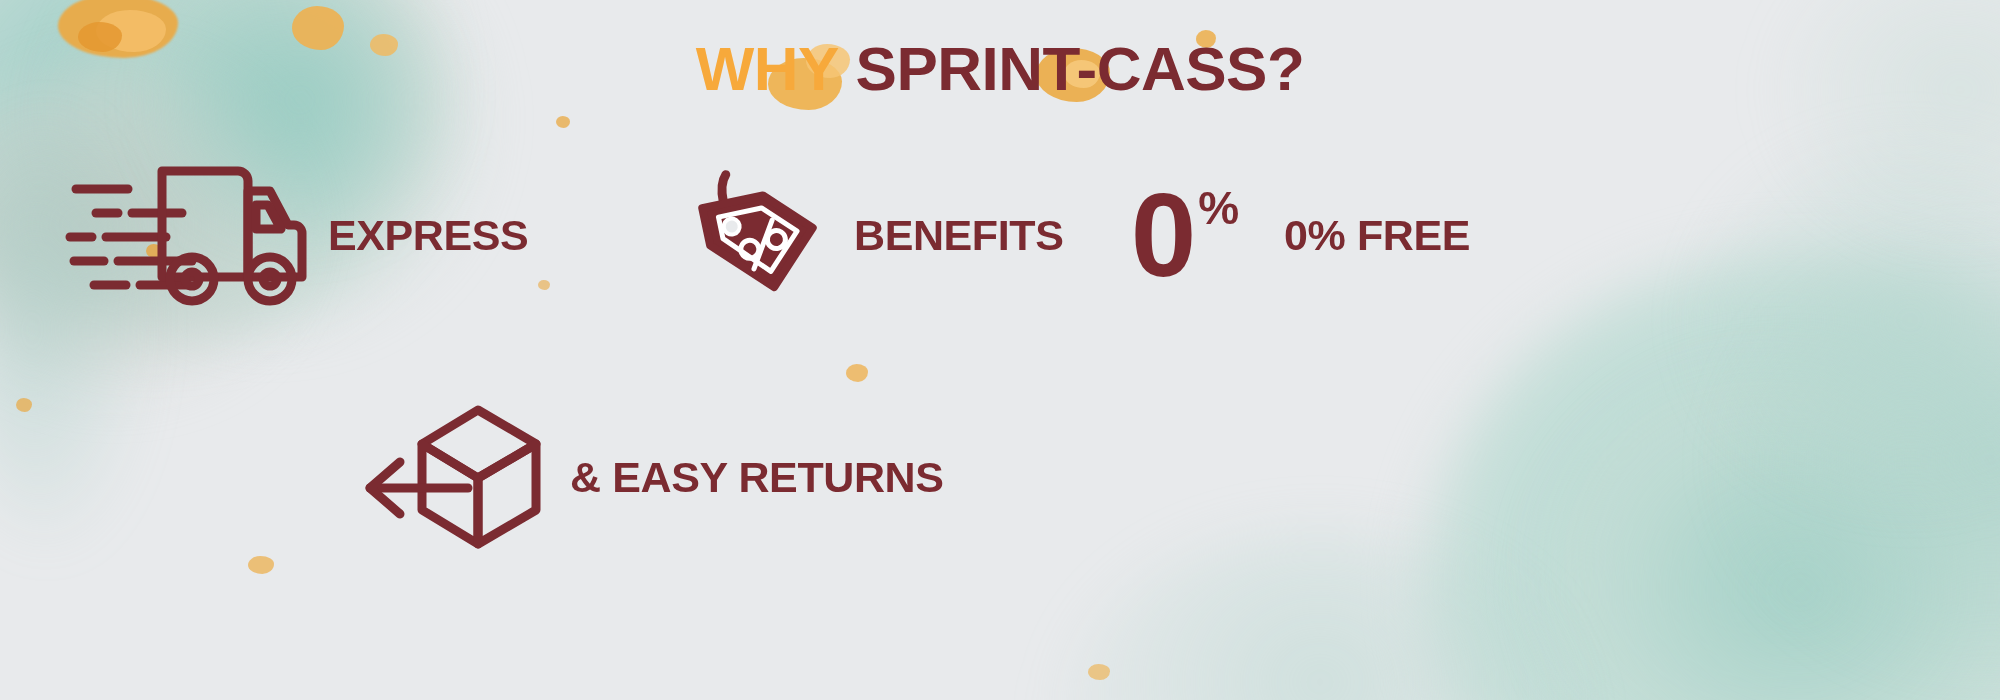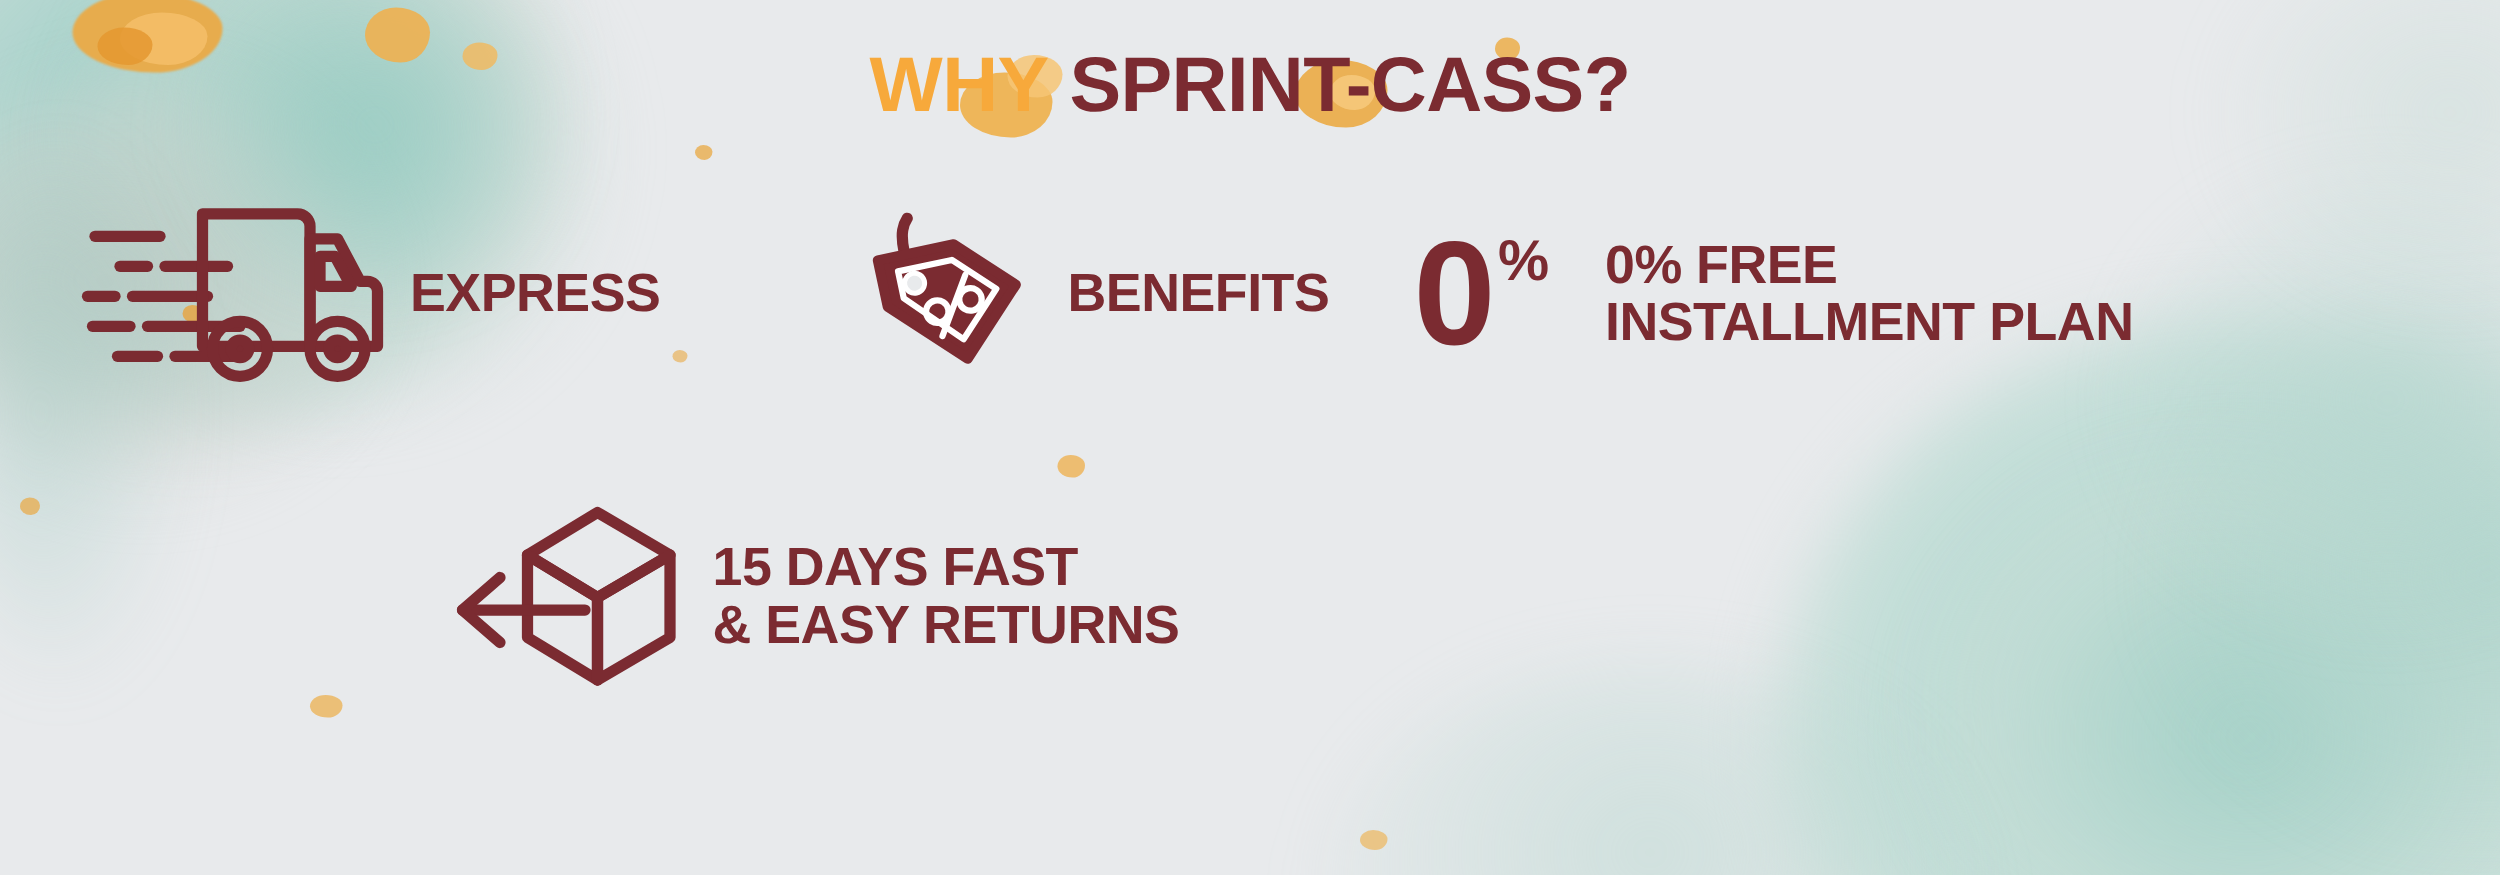--- a/index.html
+++ b/index.html
@@ -219,21 +219,20 @@
         </div>
       </div>
 
       <div class="feature f-installment">
         <div class="zero-wrap">
           <span class="zero">0</span>
           <span class="pct">%</span>
         </div>
         <div class="label">
           <div>0% FREE</div>
-          <div>INSTALLMENT PLAN</div>
         </div>
       </div>
 
     </div>
 
     <div class="row row-2">
 
 
       <div class="feature f-returns">
         <div class="icon-wrap">
@@ -243,21 +242,20 @@
 
             <path d="M62 42 V108 L118 142 V76 Z"></path>
 
             <path d="M176 42 V108 L118 142 V76 Z"></path>
 
             <line x1="10" y1="86" x2="108" y2="86"></line>
             <polyline points="40,60 10,86 40,112"></polyline>
           </svg>
         </div>
         <div class="label">
-          <div>15 DAYS FAST</div>
           <div>&amp; EASY RETURNS</div>
         </div>
       </div>
 
     </div>
 
   </div>
 </div>
 
 </body></html>

